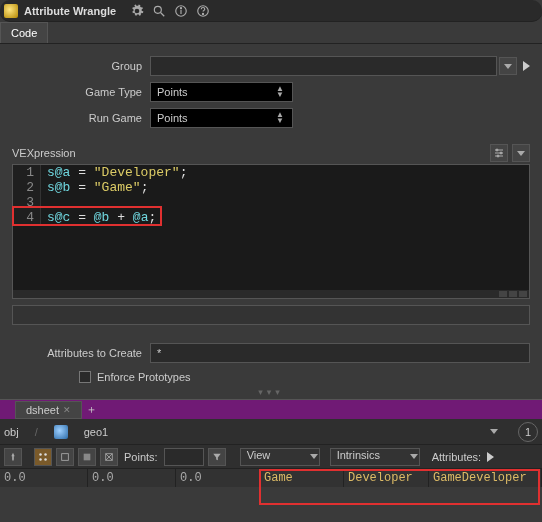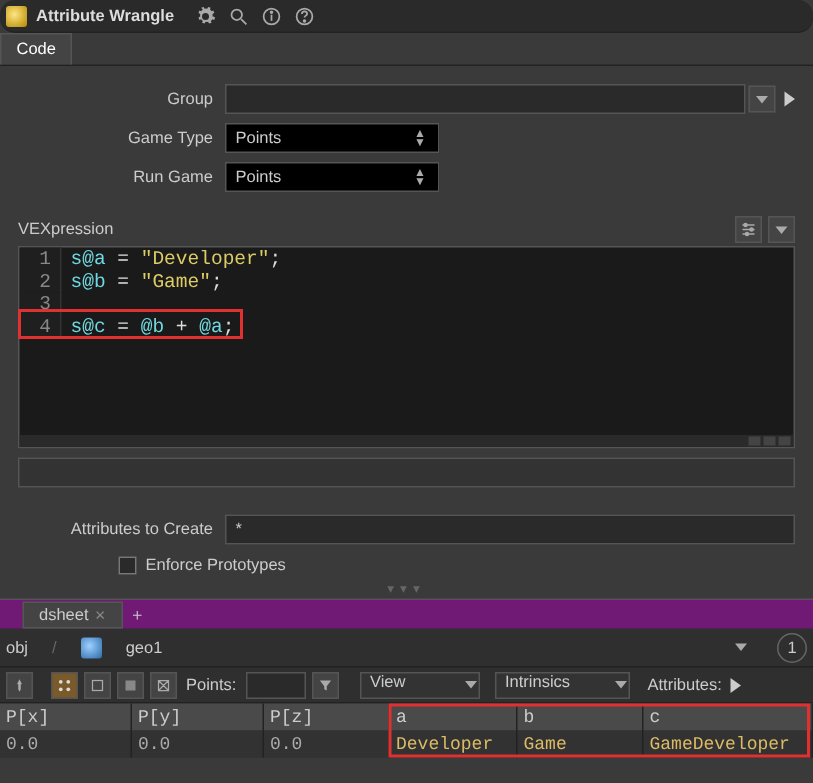--- a/index.html
+++ b/index.html
@@ -575,31 +575,23 @@
     <span class="tri-down" style="margin-left:-14px;margin-right:8px"></span>
     <div class="tb-drop" style="width:90px">
       <span>Intrinsics</span>
     </div>
     <span class="tri-down" style="margin-left:-14px;margin-right:8px"></span>
     <span class="tb-label">Attributes:</span>
     <span class="tri-right"></span>
   </div>
 
   <div class="spreadsheet">
-    <div class="sp-head">
-      <div class="sp-cell c-px">P[x]</div>
-      <div class="sp-cell c-py">P[y]</div>
-      <div class="sp-cell c-pz">P[z]</div>
-      <div class="sp-cell c-a">a</div>
-      <div class="sp-cell c-b">b</div>
-      <div class="sp-cell c-c">c</div>
-    </div>
     <div class="sp-row">
       <div class="sp-cell c-px">0.0</div>
       <div class="sp-cell c-py">0.0</div>
       <div class="sp-cell c-pz">0.0</div>
+      <div class="sp-cell c-b">Game</div>
       <div class="sp-cell c-a">Developer</div>
-      <div class="sp-cell c-b">Game</div>
       <div class="sp-cell c-c">GameDeveloper</div>
     </div>
     <div class="redbox redbox2"></div>
   </div>
 </div>
 
 </body></html>

